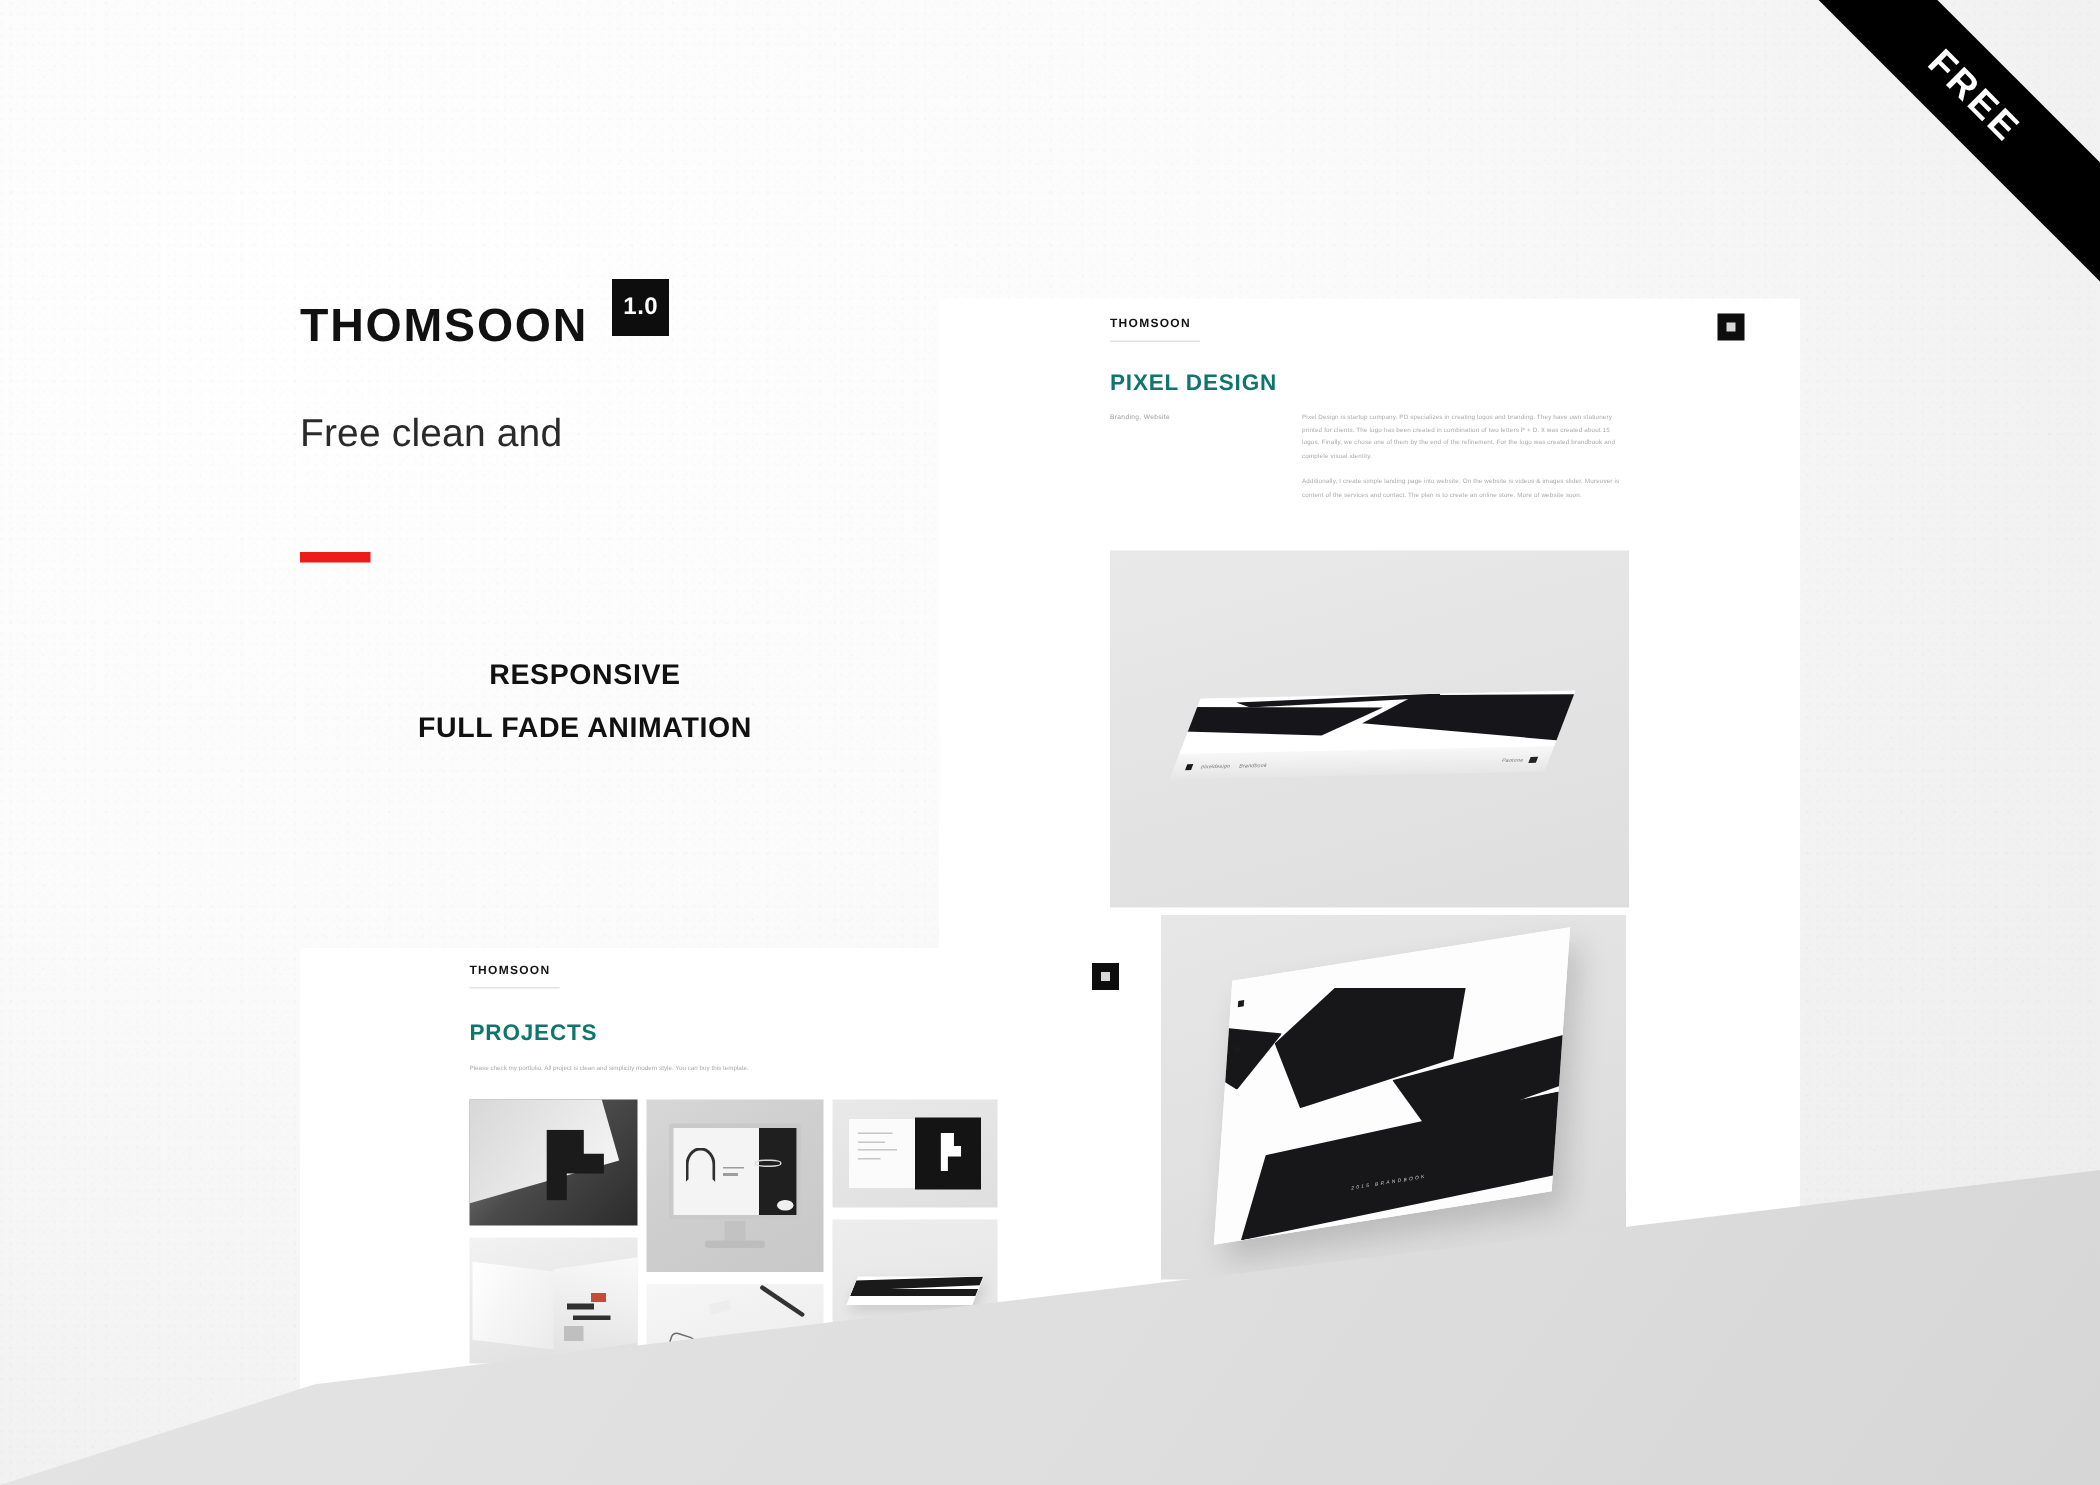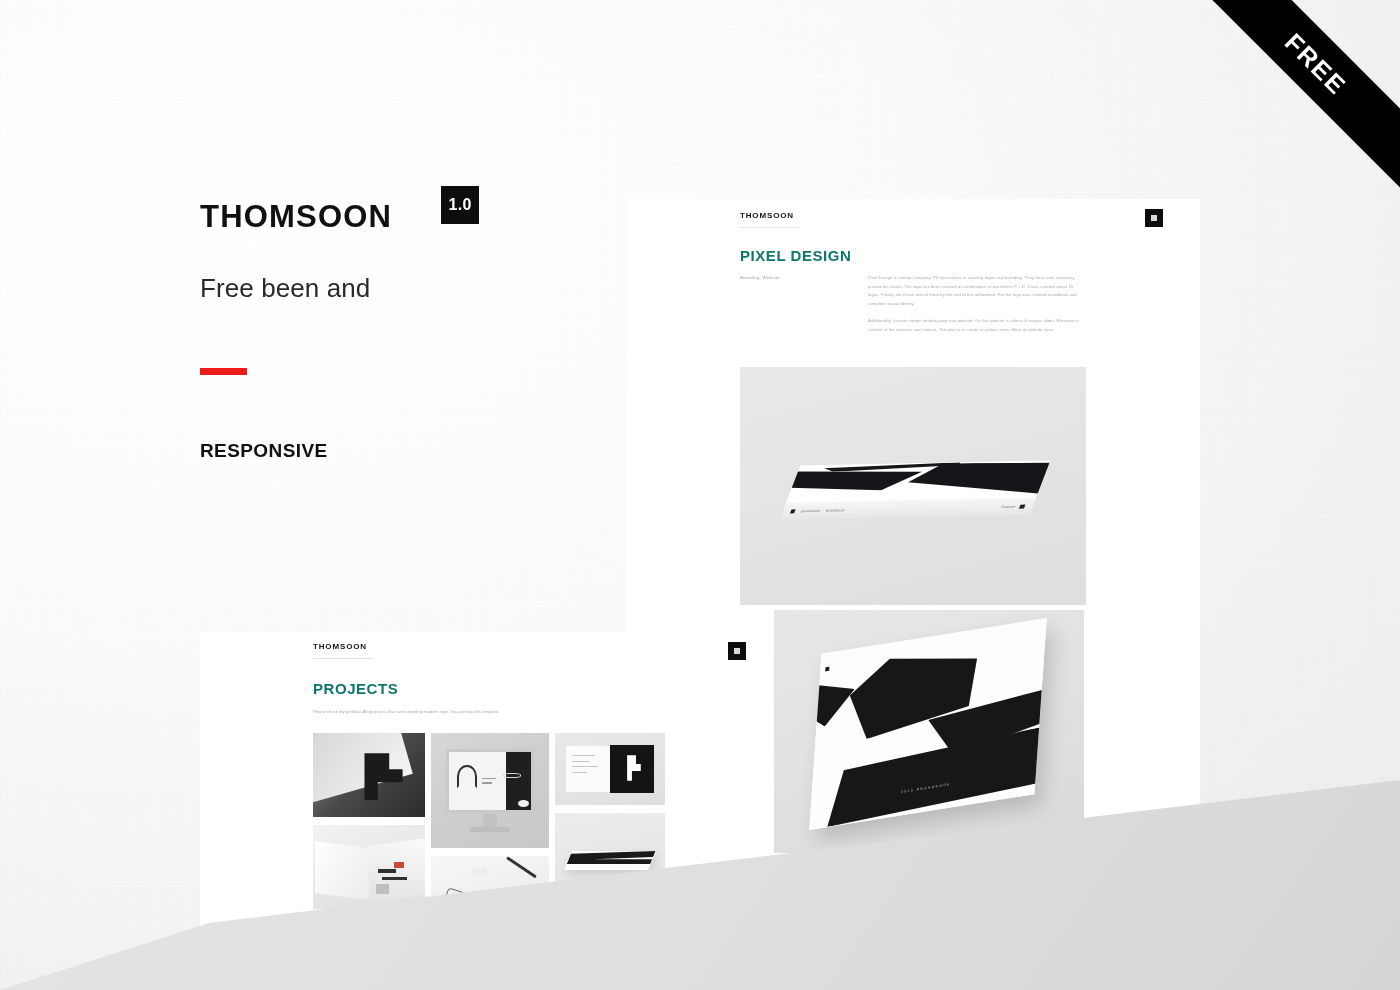--- a/index.html
+++ b/index.html
@@ -36,33 +36,33 @@
   #hero { position:absolute; left:200px; top:186px; width:380px; }
 
   .brand-row { display:flex; align-items:flex-start; gap:16px; }
   #brand-title {
     font-size:31px; font-weight:bold; letter-spacing:1.2px;
     color:#111; line-height:1; padding-top:15px;
   }
   #version-badge {
     width:38px; height:38px; background:#0d0d0d; color:#fff;
     display:flex; align-items:center; justify-content:center;
-    font-size:16px; font-weight:bold; letter-spacing:.3px;margin-left:33px;
+    font-size:16px; font-weight:bold; letter-spacing:.3px;
   }
 
   #tagline {
     margin-top:39px; font-size:26px; line-height:1.33;
     color:#2a2a2a; font-weight:300; letter-spacing:.1px;
   }
 
   #accent-rule {
     margin-top:62px; width:47px; height:7px; background:#ee1c18;
   }
 
-  #features { margin-top:58px; }
+  #features { margin-top:58px;text-align:center; }
   .feature-line {
     font-size:19px; font-weight:bold; letter-spacing:.4px;
     color:#111; line-height:1.85;
   }
 
   
   .mock-page { position:absolute; background:#fff; }
 
   .mock-logo {
     font-size:8px; font-weight:bold; letter-spacing:.85px; color:#141414;
@@ -330,27 +330,28 @@
   <div id="grain"></div>
 
   <div id="hero">
 
     <div class="brand-row">
       <div id="brand-title">THOMSOON</div>
       <div id="version-badge">1.0</div>
     </div>
 
     <div id="tagline">
-      <div>Free been and</div>
+      <div>Free clean and</div>
     </div>
 
     <div id="accent-rule"></div>
 
     <div id="features">
       <div class="feature-line">RESPONSIVE</div>
+      <div class="feature-line">FULL FADE ANIMATION</div>
     </div>
 
   </div>
 
   <div id="page-pixel" class="mock-page">
 
     <div id="pixel-head">
       <div class="mock-logo">THOMSOON</div>
       <div class="mock-logo-rule"></div>
     </div>

